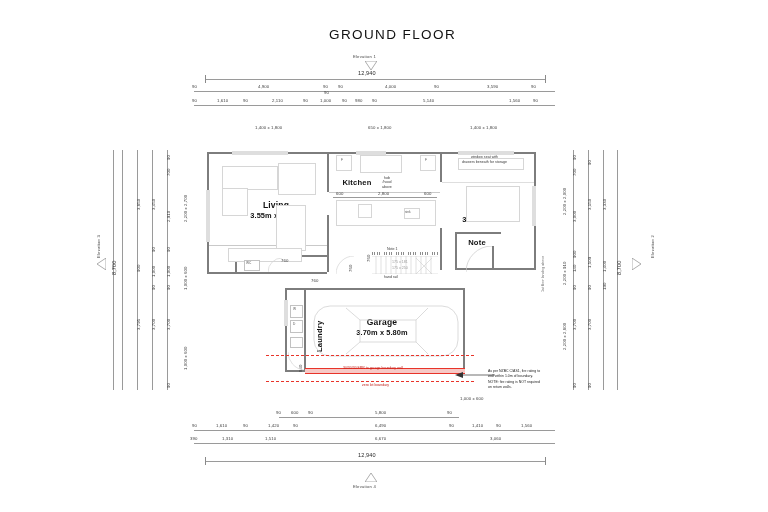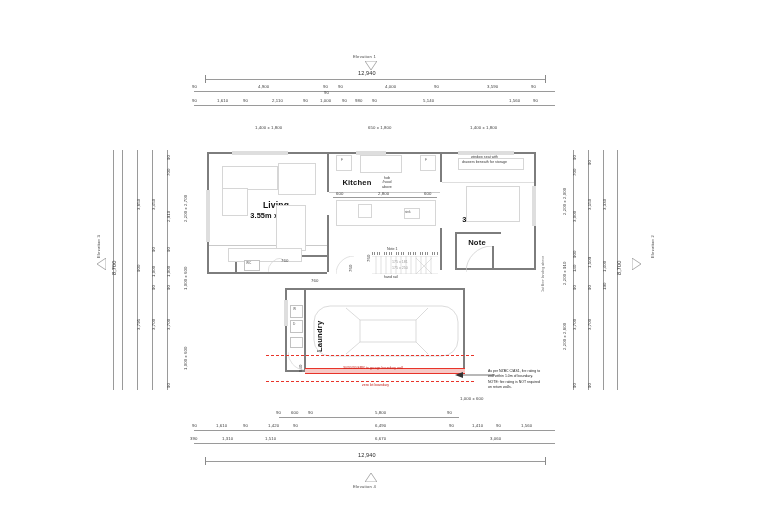--- a/index.html
+++ b/index.html
@@ -47,20 +47,21 @@
   .fix{position:absolute;border:1px solid #c2c2c2;background:#fff;}
   .fixl{position:absolute;border:1px solid #d6d6d6;background:#fff;}
   .fixtxt{position:absolute;font-size:3.2px;color:#555;}
   .arcbox{position:absolute;overflow:hidden;}
 </style>
 </head>
 <body>
 
 <div id="sheet">
 
+  <div class="abs title" style="left:329px;top:27px;">GROUND FLOOR</div>
 
   <div class="abs elevtag" style="left:353px;top:54px;">Elevation 1</div>
   <div class="tri-wrap" style="left:365px;top:61px;">
     <svg class="tri-svg" width="12" height="9" viewBox="0 0 12 9">
         <polygon points="0,0 12,0 6,9" fill="none" stroke="#8a8a8a" stroke-width="0.7"></polygon>
       </svg>
   </div>
 
   <div class="tri-wrap" style="left:365px;top:473px;">
     <svg class="tri-svg" width="12" height="9" viewBox="0 0 12 9">
@@ -225,20 +226,24 @@
     <div class="rname sm">Dining</div>
   </div>
   <div class="rlabel" style="left:452px;top:214px;width:72px;">
     <div class="rdim">3.15m x 3.50m</div>
   </div>
 
   <div class="rlabel" style="left:452px;top:238px;width:50px;">
     <div class="rname sm">Note</div>
   </div>
 
+  <div class="rlabel" style="left:330px;top:317px;width:104px;">
+    <div class="rname">Garage</div>
+    <div class="rdim">3.70m x 5.80m</div>
+  </div>
 
   <div class="abs vertlabel rname sm" style="left:315px;top:352px;">Laundry</div>
 
   <div class="fixl" style="left:222px;top:166px;width:54px;height:22px;"></div>
   <div class="fixl" style="left:222px;top:188px;width:24px;height:26px;"></div>
   <div class="fixl" style="left:278px;top:163px;width:36px;height:30px;"></div>
   <div class="fixl" style="left:276px;top:205px;width:28px;height:44px;"></div>
   <div class="fixl" style="left:228px;top:248px;width:72px;height:12px;"></div>
 
   <div class="fixl" style="left:336px;top:155px;width:14px;height:14px;"></div>

